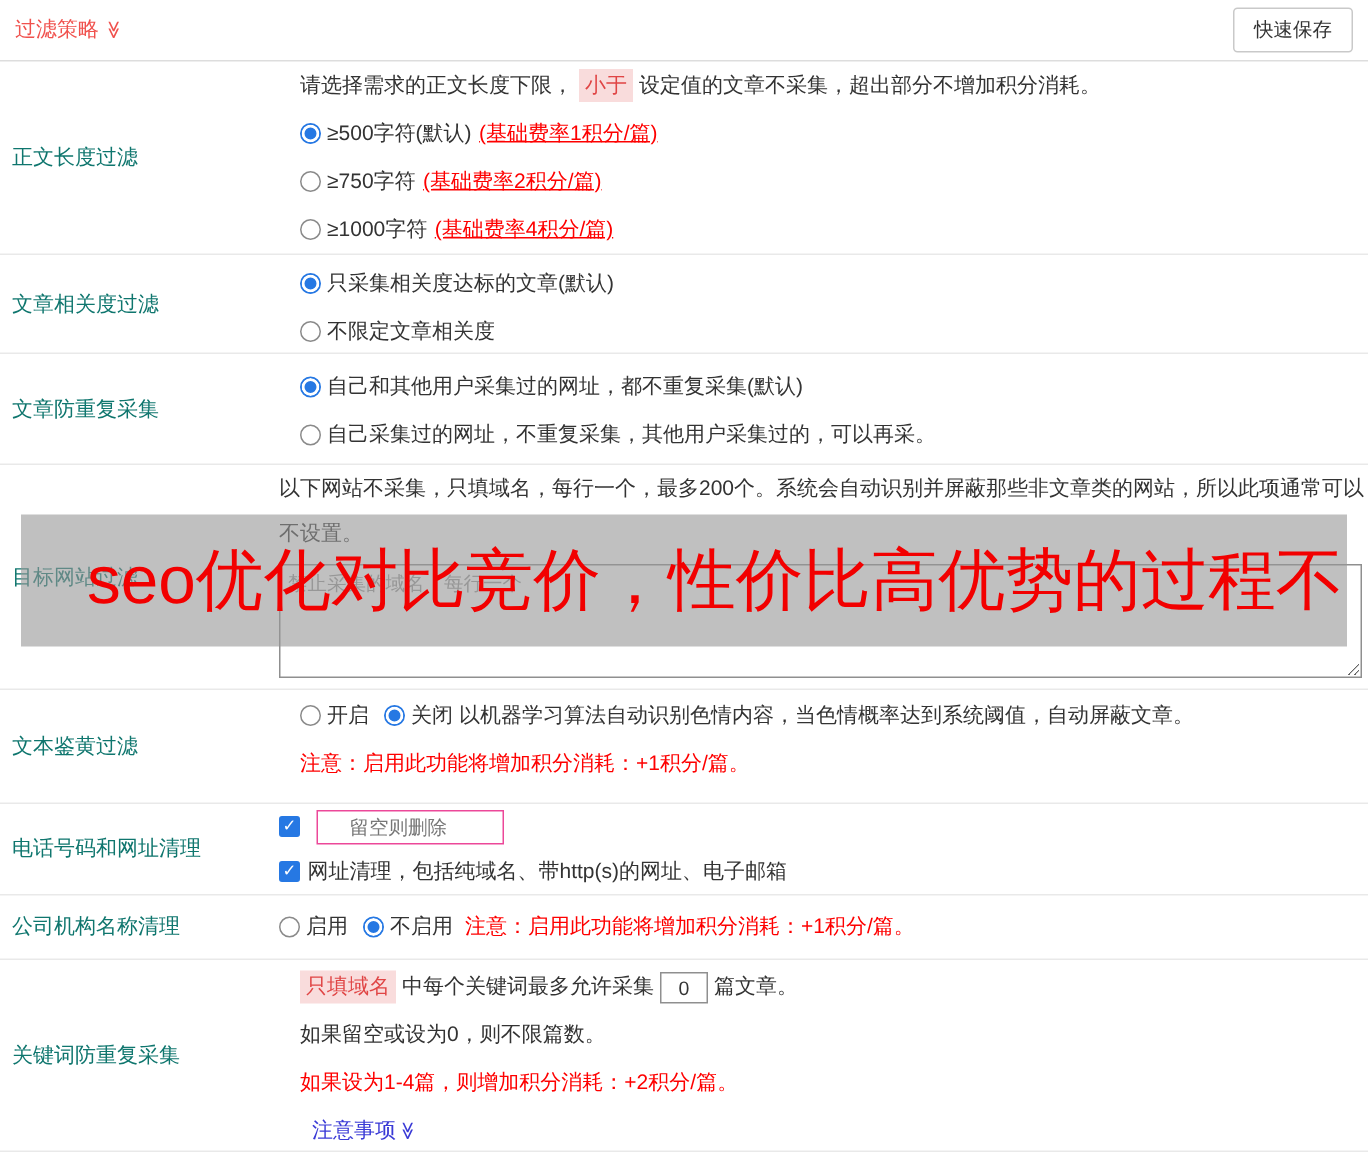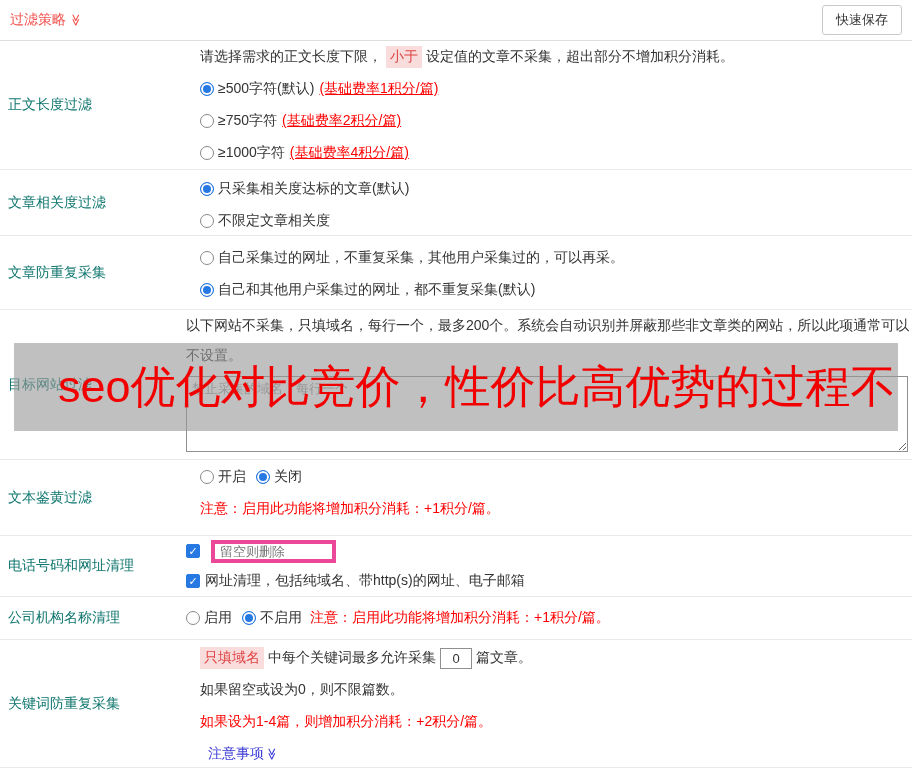--- a/index.html
+++ b/index.html
@@ -55,22 +55,22 @@
   .badge {
     color: #e04545; background: #f9dcdc; padding: 2px 4px; margin: 0 4px;
   }
   .badge-link { cursor: pointer; }
   textarea.site-filter {
     width: 722px; height: 76px; margin-top: 6px; border: 1px solid #8f8f8f;
     font-family: inherit; font-size: 13px; padding: 3px 5px; color: #333; background: #fff;
   }
   textarea.site-filter::placeholder { color: #999; }
   input.phone-input {
-    width: 125px; height: 23px; border: 4px solid #ec4899; margin-left: 6px;
-    font-family: inherit; font-size: 13px; padding: 0 5px; color: #333;
+    width: 125px; height: 23px; border: 1px solid #ec4899; margin-left: 6px;
+    font-family: inherit; font-size: 13px; padding: 0 21px; color: #333;
   }
   input.phone-input::placeholder { color: #777; }
   input.count-input {
     width: 32px; height: 21px; border: 1px solid #8f8f8f; text-align: center;
     font-family: inherit; font-size: 13px; margin: 0 4px; color: #333;
   }
   .note-link { color: #3a3ad6; cursor: pointer; margin-left: 8px; display: inline-flex; align-items: center; gap: 2px; }
   .gap4 { margin-left: 4px; } .gap10 { margin-left: 10px; }
   
   .overlay-banner {
@@ -130,46 +130,47 @@
       <span class="radio"></span>
       <span>不限定文章相关度</span>
     </div>
   </div>
 </div>
 
 <div class="row h74">
   <div class="label-col">文章防重复采集</div>
   <div class="content-col pt6">
     <div class="line l32">
-      <span class="radio"></span>
-      <span>自己采集过的网址，不重复采集，其他用户采集过的，可以再采。</span>
-    </div>
-    <div class="line l32">
       <span class="radio checked"></span>
       <span>自己和其他用户采集过的网址，都不重复采集(默认)</span>
+    </div>
+    <div class="line l32">
+      <span class="radio"></span>
+      <span>自己采集过的网址，不重复采集，其他用户采集过的，可以再采。</span>
     </div>
   </div>
 </div>
 
 <div class="row h150">
   <div class="label-col">目标网站过滤</div>
   <div class="content-col">
     <div style="line-height:30px; width:726px;">以下网站不采集，只填域名，每行一个，最多200个。系统会自动识别并屏蔽那些非文章类的网站，所以此项通常可以不设置。</div>
     <textarea class="site-filter" placeholder="禁止采集的域名，每行一个" style=""></textarea>
   </div>
 </div>
 
 <div class="row h76">
   <div class="label-col">文本鉴黄过滤</div>
   <div class="content-col pt1">
     <div class="line l32">
       <span class="radio"></span>
       <span>开启</span>
       <span class="radio gap10" style="margin-left:10px; border-color:#2678e3; background:#2678e3; box-shadow:inset 0 0 0 2px #fff;"></span>
       <span>关闭</span>
+      <span class="gap4">以机器学习算法自动识别色情内容，当色情概率达到系统阈值，自动屏蔽文章。</span>
     </div>
     <div class="line l32 red">注意：启用此功能将增加积分消耗：+1积分/篇。</div>
   </div>
 </div>
 
 <div class="row h61">
   <div class="label-col">电话号码和网址清理</div>
   <div class="content-col">
     <div class="line l30">
       <span class="checkbox">✓</span>

